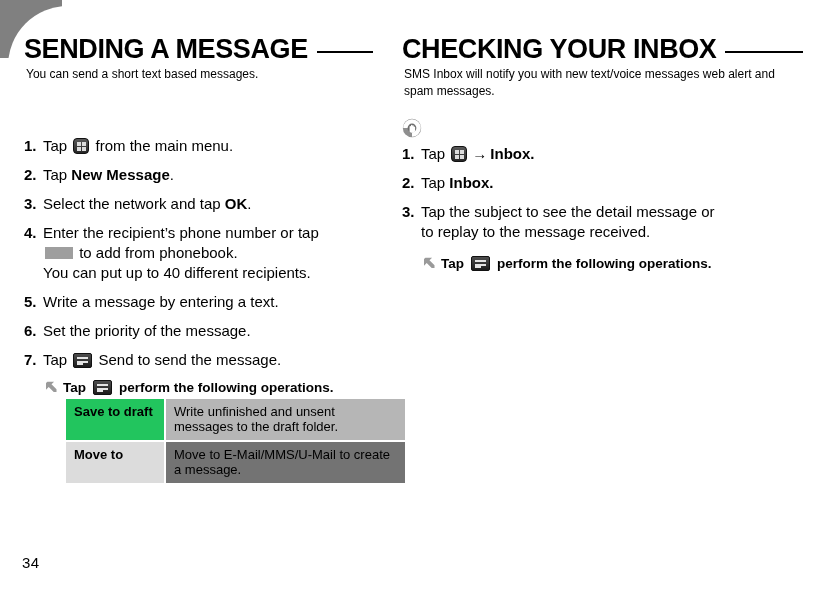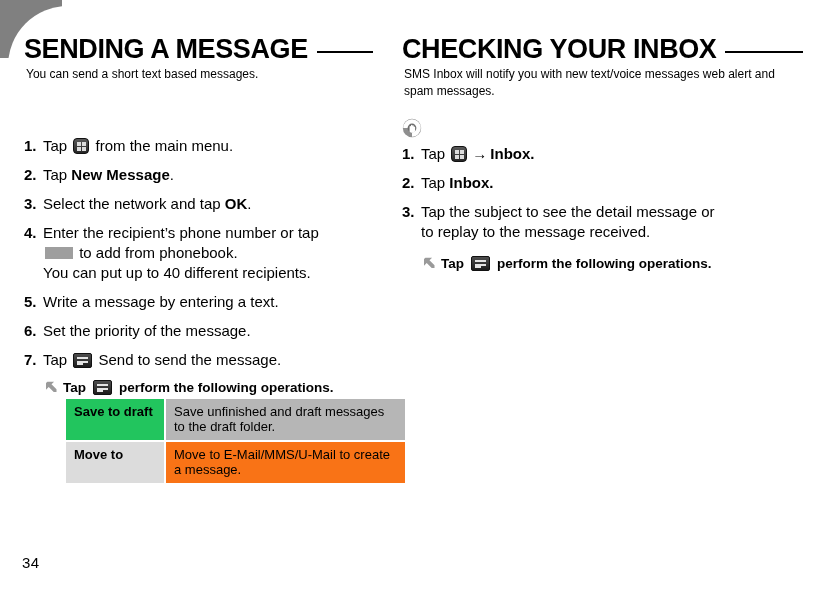--- a/index.html
+++ b/index.html
@@ -232,21 +232,21 @@
     border: 2px solid #ffffff;
   }
   table.op-table td.key {
     width: 82px;
     font-weight: bold;
     white-space: normal;
   }
   tr.shade-dark td.key  { background: #22c55e; }
   tr.shade-dark td.val  { background: #b6b6b6; }
   tr.shade-light td.key { background: #dcdcdc; }
-  tr.shade-light td.val { background: #f97316; }
+  tr.shade-light td.val { background: #737373; }
 
   
   #page-number {
     position: absolute;
     left: 22px;
     bottom: 18px;
     font-size: 15px;
     letter-spacing: 0.5px;
     margin-top: 48px;
   }
@@ -306,21 +306,21 @@
       </span>
       <span>Tap</span>
       <span class="icon-menu"></span>
       <span>perform the following operations.</span>
     </div>
 
     <table class="op-table" id="table-left">
       <tbody>
           <tr class="shade-dark">
             <td class="key">Save to draft</td>
-            <td class="val">Save unfinished and draft messages to the draft folder.</td>
+            <td class="val">Write unfinished and unsent messages to the draft folder.</td>
           </tr>
           <tr class="shade-light">
             <td class="key">Move to</td>
             <td class="val">Move to E-Mail/MMS/U-Mail to create a message.</td>
           </tr>
         </tbody>
     </table>
   </div>
 
   <div class="column" id="col-right">

